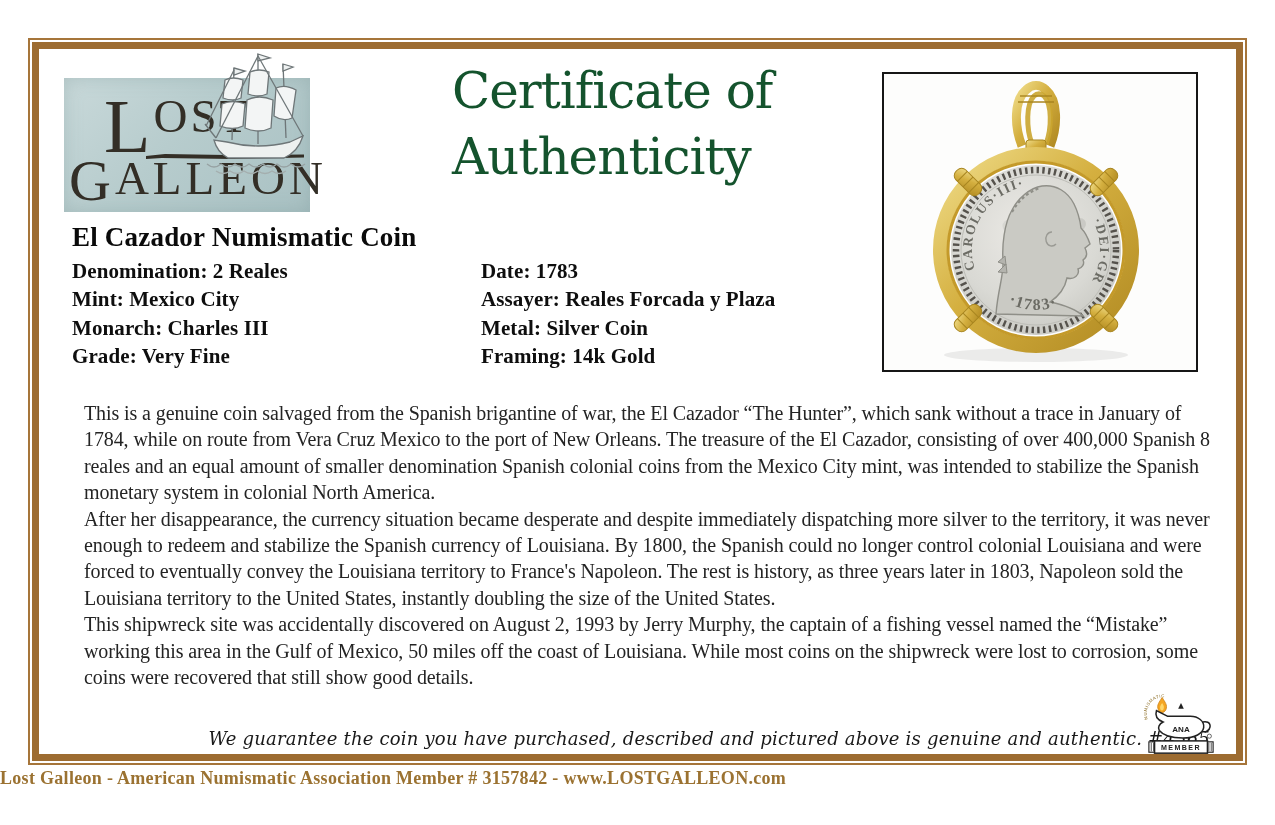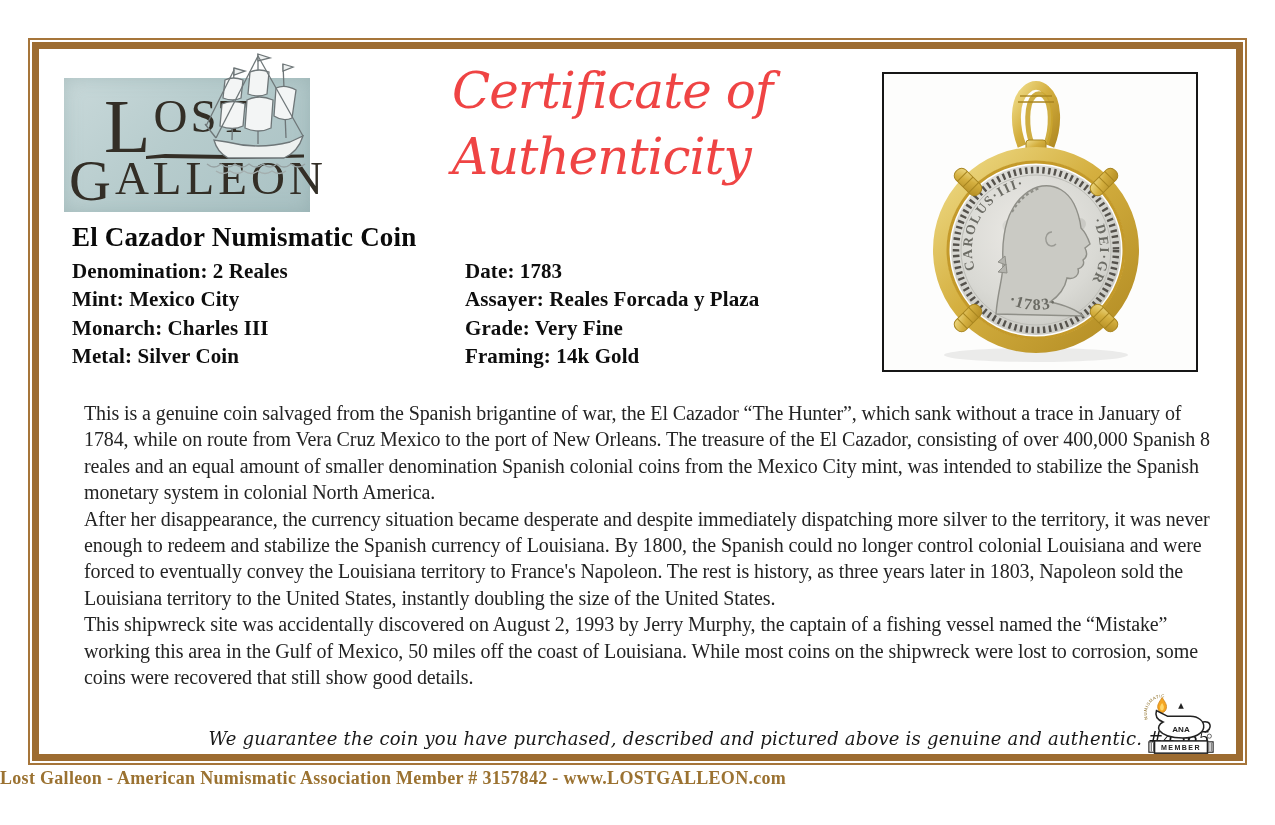--- a/index.html
+++ b/index.html
@@ -20,31 +20,31 @@
   .logo-line1::first-letter{font-size:76px;vertical-align:-20px;}
   .logo-line2{position:absolute;top:74px;left:5px;font-size:47px;line-height:52px;
               letter-spacing:4px;color:#332e26;font-family:"Liberation Serif",serif;}
   .logo-line2::first-letter{font-size:58px;vertical-align:-6px;}
   .logo-rule{position:absolute;top:76px;left:82px;width:158px;height:5px;background:#332e26;
              clip-path:polygon(0 40%,12% 0,60% 25%,100% 10%,100% 70%,55% 100%,10% 80%,0 100%);z-index:1;}
   .ship-svg{position:absolute;left:140px;top:-28px;width:106px;height:126px;z-index:2;}
 
   
   .cert-title{position:absolute;left:452px;top:58px;width:330px;
-              font-family:"DejaVu Serif",serif;font-style:italic;
-              font-size:50px;line-height:66px;color:#ef4444;letter-spacing:-1px;}
+              font-family:"DejaVu Serif",serif;
+              font-size:50px;line-height:66px;color:#14532d;letter-spacing:-1px;}
 
   
   .coin-box{position:absolute;left:882px;top:72px;width:312px;height:296px;
             border:2px solid #161616;background:#fdfdfc;}
 
   
   .details{position:absolute;left:72px;top:222px;width:800px;}
   .details-heading{font-size:27px;font-weight:bold;color:#0a0a0a;margin:0 0 4px 0;letter-spacing:.2px;}
-  .details-grid{display:grid;grid-template-columns:393px auto;column-gap:0;}
+  .details-grid{display:grid;grid-template-columns:393px auto;column-gap:16px;}
   .details-row{font-size:21px;font-weight:bold;line-height:28.4px;color:#0e0e0e;letter-spacing:.1px;}
 
   
   .body-text{position:absolute;left:84px;top:400px;width:1140px;
              font-size:20px;line-height:26.4px;color:#242424;letter-spacing:-.1px;}
   .body-text p{margin:0;}
 
   
   .guarantee{position:absolute;left:72px;top:728px;width:1138px;padding-left:60px;box-sizing:border-box;
              text-align:right;font-style:italic;font-size:18px;color:#191919;
@@ -187,22 +187,22 @@
   </div>
 
   <div class="details">
     <div class="details-heading">El Cazador Numismatic Coin</div>
     <div class="details-grid">
       <div class="details-row">Denomination: 2 Reales</div>
       <div class="details-row">Date: 1783</div>
       <div class="details-row">Mint: Mexico City</div>
       <div class="details-row">Assayer: Reales Forcada y Plaza</div>
       <div class="details-row">Monarch: Charles III</div>
+      <div class="details-row">Metal: Silver Coin</div>
       <div class="details-row">Grade: Very Fine</div>
-      <div class="details-row">Metal: Silver Coin</div>
       <div class="details-row">Framing: 14k Gold</div>
     </div>
   </div>
 
   <div class="body-text">
     <p>This is a genuine coin salvaged from the Spanish brigantine of war, the El Cazador “The Hunter”, which sank without a trace in January of 1784, while on route from Vera Cruz Mexico to the port of New Orleans. The treasure of the El Cazador, consisting of over 400,000 Spanish 8 reales and an equal amount of smaller denomination Spanish colonial coins from the Mexico City mint, was intended to stabilize the Spanish monetary system in colonial North America.</p>
     <p>After her disappearance, the currency situation became desperate and despite immediately dispatching more silver to the territory, it was never enough to redeem and stabilize the Spanish currency of Louisiana. By 1800, the Spanish could no longer control colonial Louisiana and were forced to eventually convey the Louisiana territory to France's Napoleon. The rest is history, as three years later in 1803, Napoleon sold the Louisiana territory to the United States, instantly doubling the size of the United States.</p>
     <p>This shipwreck site was accidentally discovered on August 2, 1993 by Jerry Murphy, the captain of a fishing vessel named the “Mistake” working this area in the Gulf of Mexico, 50 miles off the coast of Louisiana. While most coins on the shipwreck were lost to corrosion, some coins were recovered that still show good details.</p>
   </div>
 

